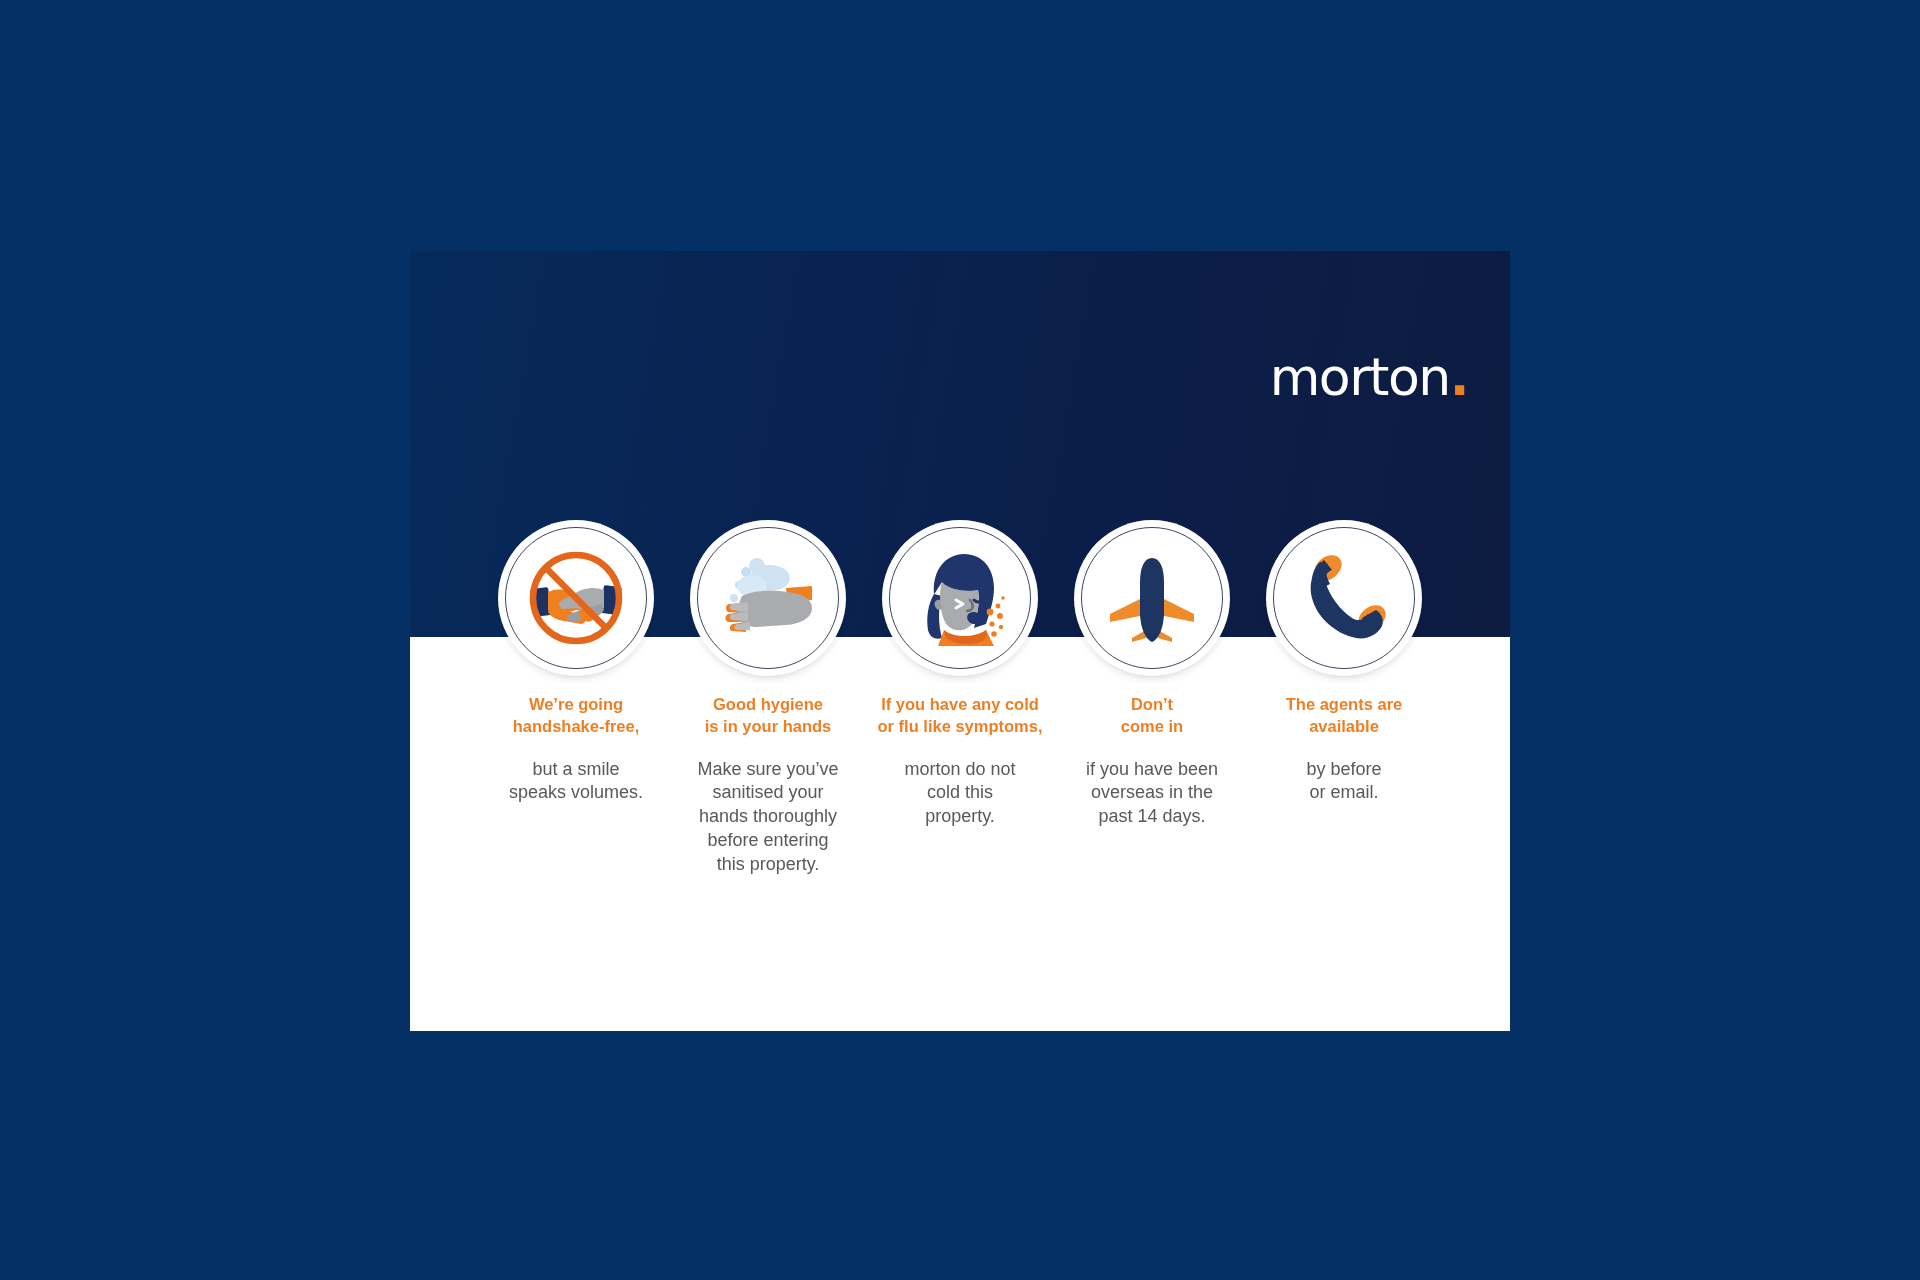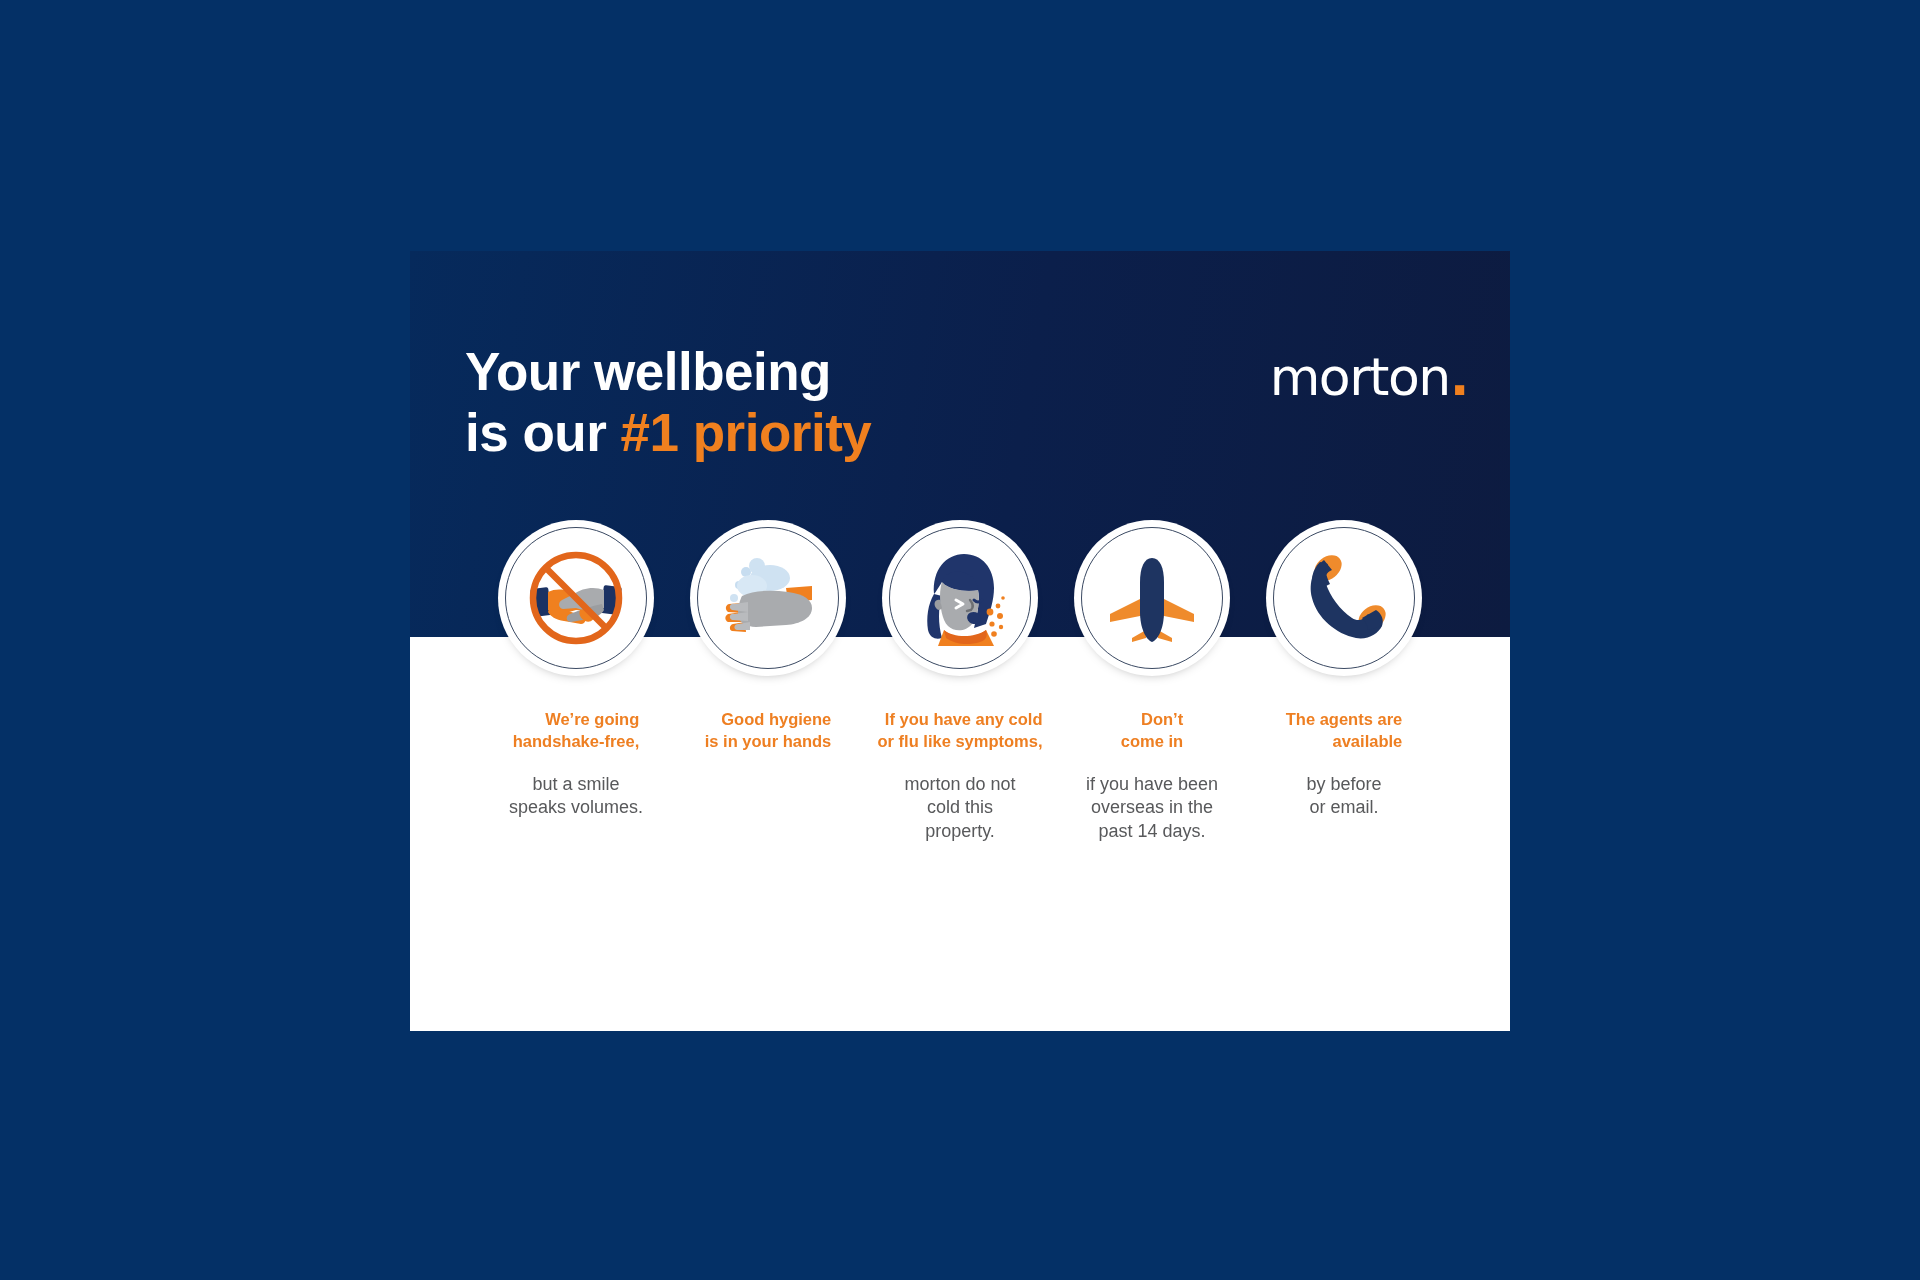--- a/index.html
+++ b/index.html
@@ -87,49 +87,45 @@
     box-shadow:0 0 0 7px #ffffff, 0 5px 11px rgba(0,0,0,0.34);
     display:flex;
     align-items:center;
     justify-content:center;
     position:relative;
     z-index:5;
   }
   .icon-circle svg { display:block; }
 
   .cap-head {
-    margin-top:40px;
+    margin-top:25px;
     color:#ee7f22;
     font-size:16.5px;
     font-weight:bold;
     line-height:1.32;
-    text-align:right;
+    text-align:center;
   }
   .cap-body {
     margin-top:20px;
     color:#58595b;
     font-size:18px;
     line-height:1.33;
     text-align:center;
   }
 </style>
 </head>
 <body>
 
 <div id="poster">
 
   <div class="card">
 
     <div class="card-top"></div>
     <div class="card-bottom"></div>
 
-    <div class="headline">
-      <span class="hl-line">Your wellbeing</span>
-      <span class="hl-line"><span>is our </span><span class="accent">#1 priority</span></span>
-    </div>
 
     <div class="logo"><span>morton</span><span class="dot">.</span></div>
 
     <div class="columns">
 
       <div class="col">
         <div class="icon-circle">
           <svg width="112" height="112" viewBox="0 0 112 112">
 
             <rect x="12" y="46" width="18" height="28" rx="2" fill="#1b3263" transform="rotate(-8 21 60)"></rect>
@@ -177,20 +173,27 @@
 
             <path d="M30 54 C42 48 60 48 76 50 C92 52 100 58 100 66 C100 76 88 82 74 83 L44 85 C34 85 26 80 26 72 C26 64 28 58 30 54 Z" fill="#a9abae"></path>
             <path d="M22 62 C18 61 16 66 20 68 L36 70 L36 60 Z" fill="#b9bbbe"></path>
             <path d="M22 72 C18 71 16 76 20 78 L36 79 L36 70 Z" fill="#b9bbbe"></path>
             <path d="M26 82 C22 82 21 87 25 88 L38 88 L38 80 Z" fill="#b9bbbe"></path>
           </svg>
         </div>
         <div class="cap-head">
           <span>Good hygiene</span><br>
           <span>is in your hands</span>
+        </div>
+        <div class="cap-body">
+          <span>Make sure you’ve</span><br>
+          <span>sanitised your</span><br>
+          <span>hands thoroughly</span><br>
+          <span>before entering</span><br>
+          <span>this property.</span>
         </div>
       </div>
 
       <div class="col">
         <div class="icon-circle">
           <svg width="112" height="112" viewBox="0 0 112 112">
 
             <path d="M30 52 C28 28 42 12 60 12 C78 12 90 26 90 46 C90 58 86 70 82 82 L70 86 C74 70 76 58 74 48 C62 50 46 48 38 40 C34 46 32 50 30 52 Z" fill="#20356b"></path>
 
             <path d="M30 52 C24 62 22 76 24 88 C26 96 32 98 38 96 C34 82 34 66 38 54 Z" fill="#20356b"></path>

